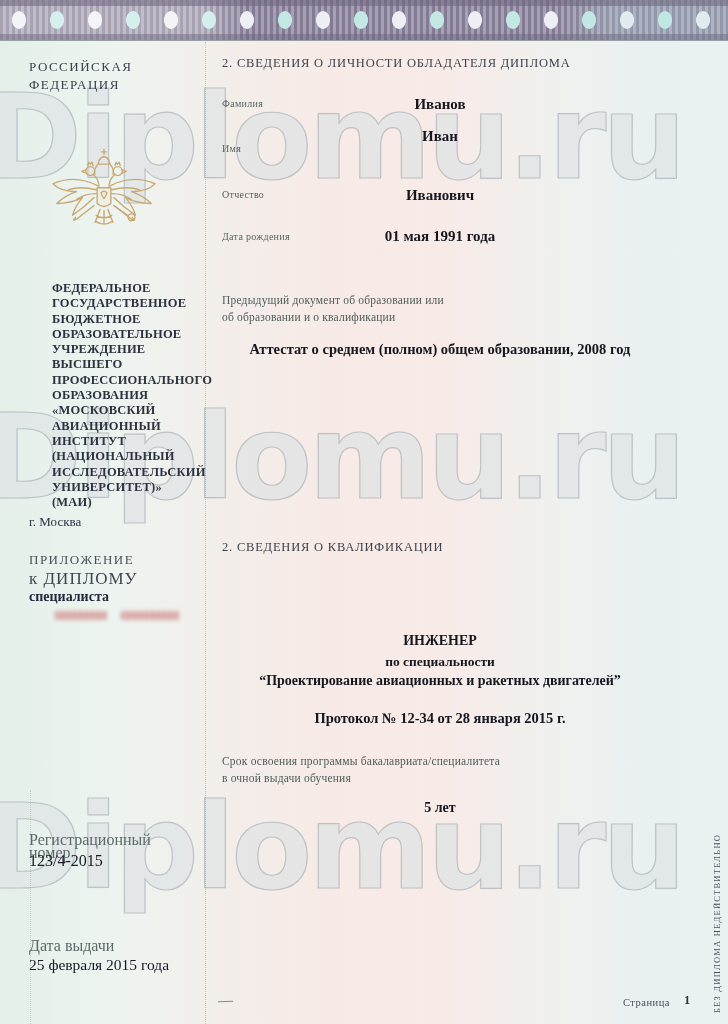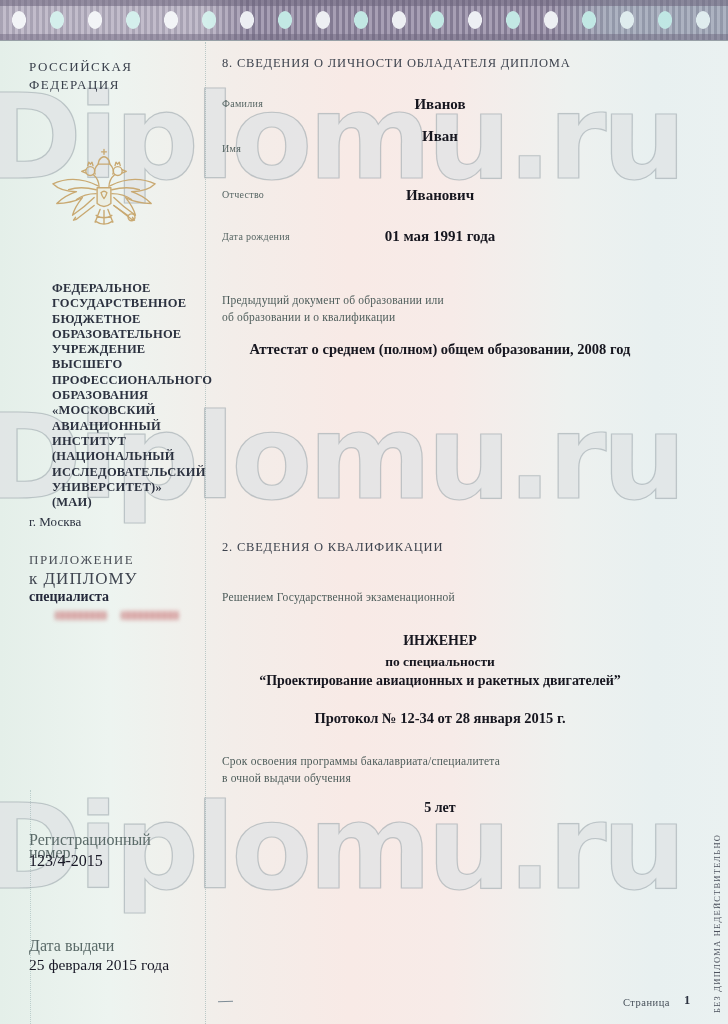--- a/index.html
+++ b/index.html
@@ -149,21 +149,21 @@
 
     <div class="abs lc reg-label">
       <div>Регистрационный</div>
       <div>номер</div>
     </div>
     <div class="abs lc reg-value">123/4-2015</div>
 
     <div class="abs lc issue-label">Дата выдачи</div>
     <div class="abs lc issue-value">25 февраля 2015 года</div>
 
-    <div class="abs sec-title" style="top:56px">8. СВЕДЕНИЯ О ЛИЧНОСТИ ОБЛАДАТЕЛЯ ДИПЛОМА</div>
+    <div class="abs sec-title" style="top:56px">2. СВЕДЕНИЯ О ЛИЧНОСТИ ОБЛАДАТЕЛЯ ДИПЛОМА</div>
 
     <div class="abs lbl" style="top:98px">Фамилия</div>
     <div class="abs band val" style="top:96px">Иванов</div>
 
     <div class="abs lbl" style="top:143px">Имя</div>
     <div class="abs band val" style="top:128px">Иван</div>
 
     <div class="abs lbl" style="top:189px">Отчество</div>
     <div class="abs band val" style="top:187px">Иванович</div>
 
@@ -172,21 +172,20 @@
 
     <div class="abs small" style="top:292px">
       <div>Предыдущий документ об образовании или</div>
       <div>об образовании и о квалификации</div>
     </div>
     <div class="abs band bold145" style="top:341px">Аттестат о среднем (полном) общем образовании, 2008 год</div>
 
     <div class="abs sec-title" style="top:540px">2. СВЕДЕНИЯ О КВАЛИФИКАЦИИ</div>
 
     <div class="abs small" style="top:589px">
-      <div>Решением Государственной экзаменационной</div>
     </div>
 
     <div class="abs band bold14" style="top:633px">ИНЖЕНЕР</div>
     <div class="abs band" style="top:654px;font-size:13.5px;font-weight:600;color:#16161f">по специальности</div>
     <div class="abs band bold14" style="top:673px">“Проектирование авиационных и ракетных двигателей”</div>
 
     <div class="abs band bold145" style="top:710px">Протокол № 12-34 от 28 января 2015 г.</div>
 
     <div class="abs small" style="top:753px">
       <div>Срок освоения программы бакалавриата/специалитета</div>

